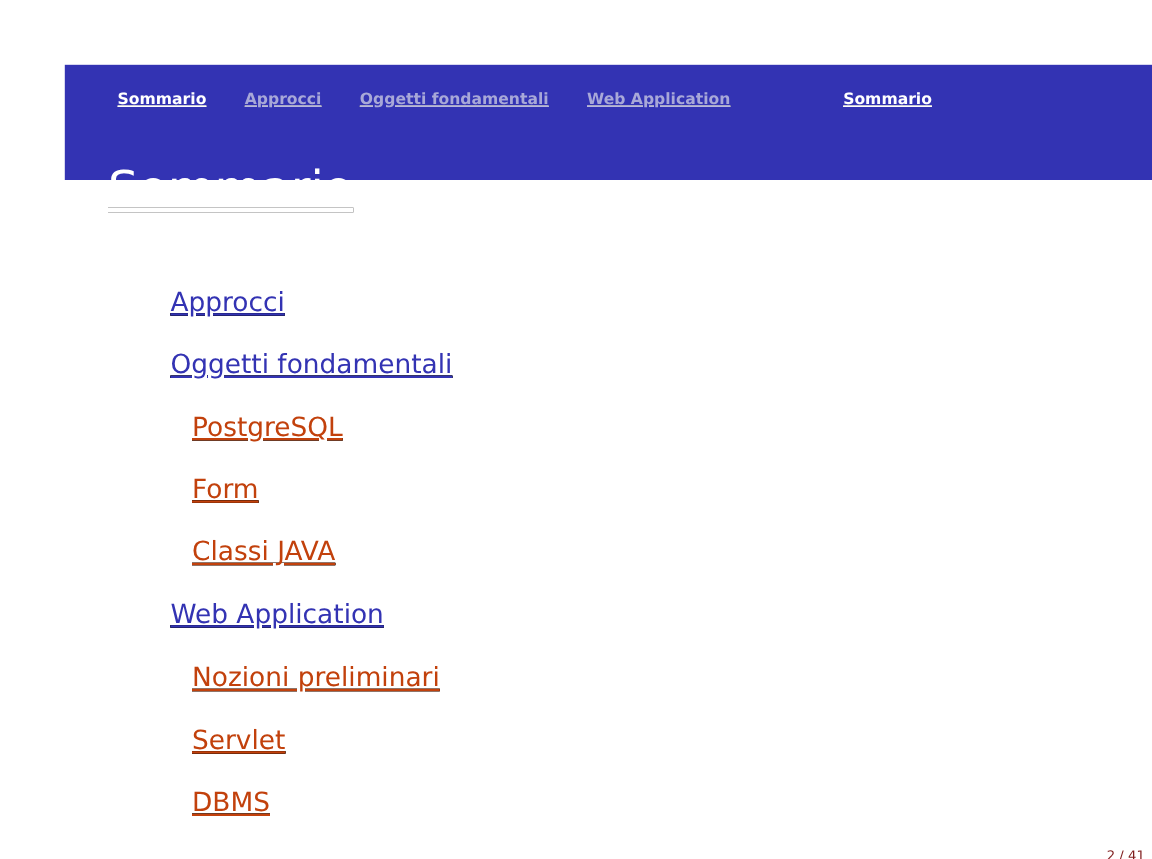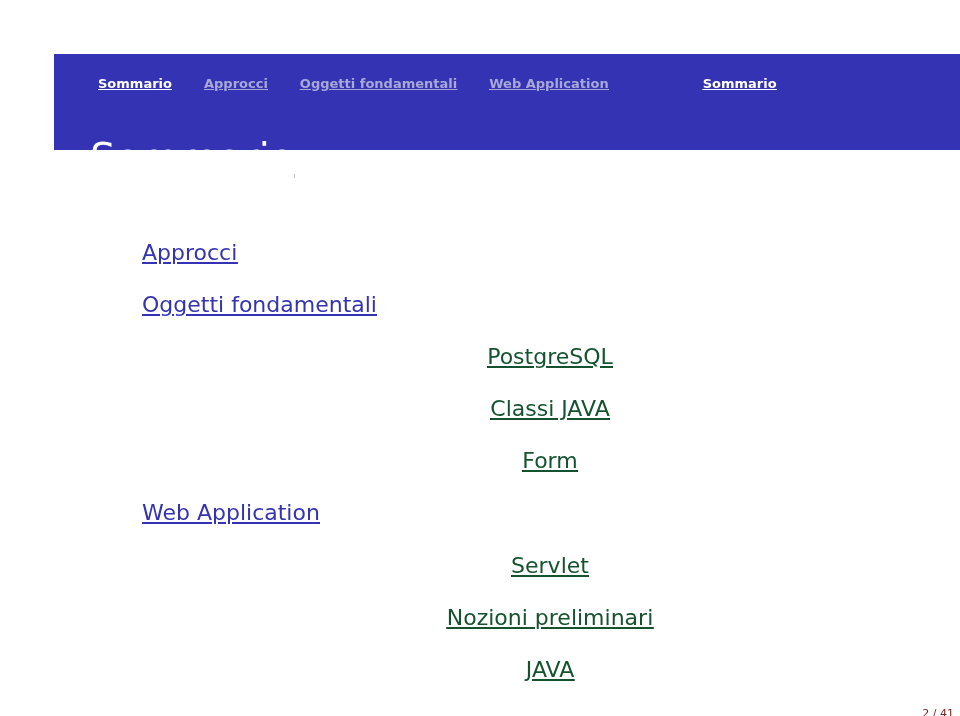--- a/index.html
+++ b/index.html
@@ -40,23 +40,22 @@
   .content {
     padding: 50px 20px 0 70px;
     font-size: 22px;
     line-height: 1.55;
   }
   .section-link {
     color: #3333b3;
     margin-top: 18px;
   }
   .sub-item {
-    color: #14532d;
+    color: #c2410c;
     margin-left: 36px;
-    text-align: center;
   }
   .page-num {
     position: absolute;
     bottom: 14px;
     right: 24px;
     font-size: 11px;
     color: #7f1d1d;
   }
 </style>
 </head>
@@ -72,24 +71,24 @@
   </div>
   <div class="title">Sommario</div>
 </div>
 
 <div class="content">
 
   <div class="section-link">Approcci</div>
 
   <div class="section-link">Oggetti fondamentali</div>
   <div class="sub-item">PostgreSQL</div>
+  <div class="sub-item">Form</div>
   <div class="sub-item">Classi JAVA</div>
-  <div class="sub-item">Form</div>
 
   <div class="section-link">Web Application</div>
+  <div class="sub-item">Nozioni preliminari</div>
   <div class="sub-item">Servlet</div>
-  <div class="sub-item">Nozioni preliminari</div>
-  <div class="sub-item">JAVA</div>
+  <div class="sub-item">DBMS</div>
 
 
 </div>
 
 <div class="page-num">2 / 41</div>
 
 </body></html>

